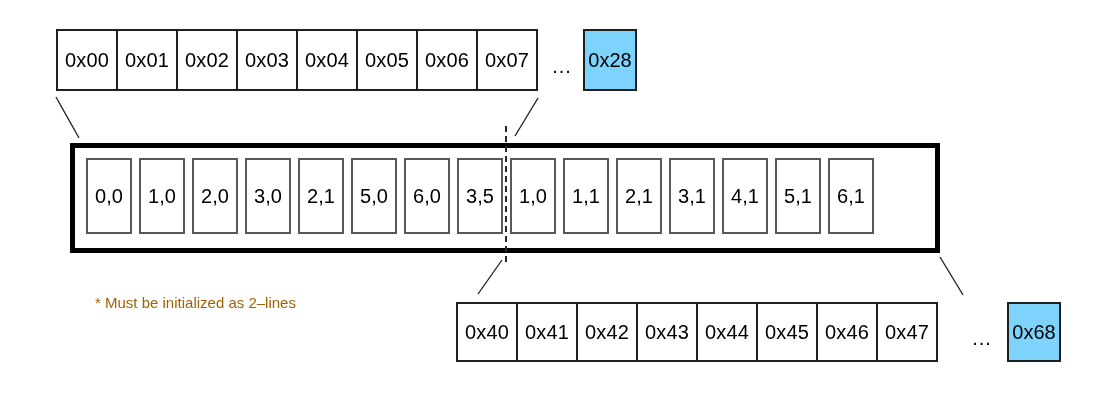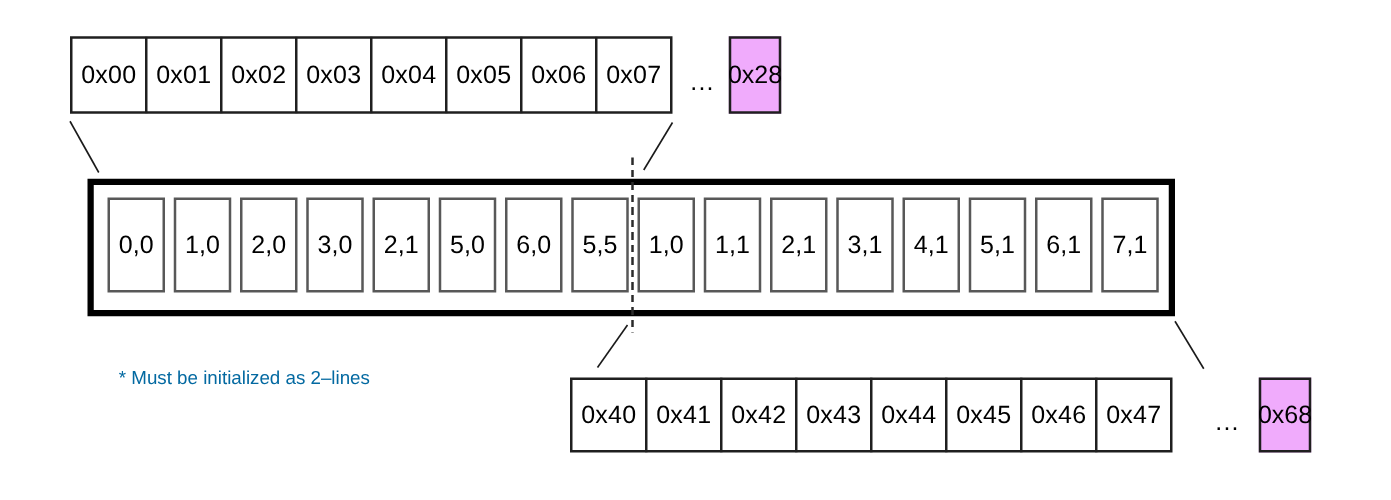--- a/index.html
+++ b/index.html
@@ -34,23 +34,23 @@
     letter-spacing: 0.2px;
   }
   .byte-cell:first-child { margin-left: 0; }
   .row-top    { left: 56px;  top: 29px;  }
   .row-top .byte-cell    { height: 62px; }
   .row-bottom { left: 456px; top: 302px; justify-content: center; }
   .row-bottom .byte-cell { height: 60px; }
   .solo-cell {
     position: absolute;
     box-sizing: border-box;
-    width: 42px;
+    width: 54px;
     border: 2px solid #1f1f1f;
-    background: #f0abfc;
+    background: #7dd3fc;
     display: flex;
     align-items: center;
     justify-content: center;
     font-size: 20px;
   }
   .solo-top    { left: 583px;  top: 29px;  height: 62px; }
   .solo-bottom { left: 1007px; top: 302px; height: 60px; }
   .ellipsis {
     position: absolute;
     width: 36px;
@@ -110,21 +110,21 @@
     left: 0;
     top: 0;
     pointer-events: none;
   }
   
   .footnote {
     position: absolute;
     left: 95px;
     top: 294px;
     font-size: 15px;
-    color: #0369a1;
+    color: #a16207;
   }
 </style>
 </head>
 <body>
 
 <div class="page">
 
   <div class="byte-row row-top">
     <div class="byte-cell">0x00</div>
     <div class="byte-cell">0x01</div>
@@ -140,29 +140,28 @@
 
   <div class="line-box"></div>
   <div class="word-row">
     <div class="word-cell">0,0</div>
     <div class="word-cell">1,0</div>
     <div class="word-cell">2,0</div>
     <div class="word-cell">3,0</div>
     <div class="word-cell">2,1</div>
     <div class="word-cell">5,0</div>
     <div class="word-cell">6,0</div>
-    <div class="word-cell">5,5</div>
+    <div class="word-cell">3,5</div>
     <div class="word-cell">1,0</div>
     <div class="word-cell">1,1</div>
     <div class="word-cell">2,1</div>
     <div class="word-cell">3,1</div>
     <div class="word-cell">4,1</div>
     <div class="word-cell">5,1</div>
     <div class="word-cell">6,1</div>
-    <div class="word-cell">7,1</div>
   </div>
 
   <div class="dashed-divider"></div>
 
   <svg class="connectors" width="1113" height="400" viewBox="0 0 1113 400">
     <line x1="56" y1="97" x2="79" y2="138" stroke="#1a1a1a" stroke-width="1.3"></line>
     <line x1="538" y1="98" x2="515" y2="136" stroke="#1a1a1a" stroke-width="1.3"></line>
     <line x1="502" y1="260" x2="478" y2="294" stroke="#1a1a1a" stroke-width="1.3"></line>
     <line x1="940" y1="257" x2="963" y2="295" stroke="#1a1a1a" stroke-width="1.3"></line>
   </svg>

